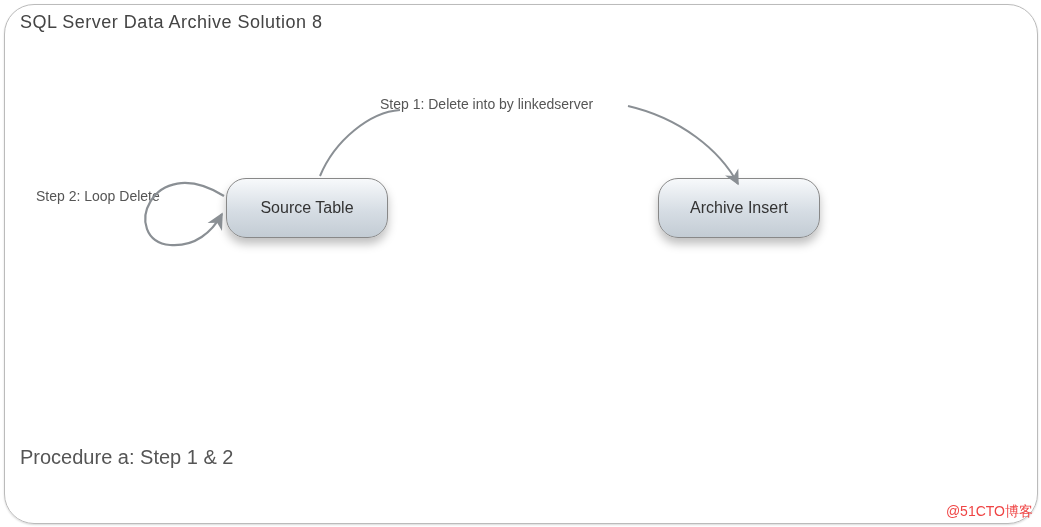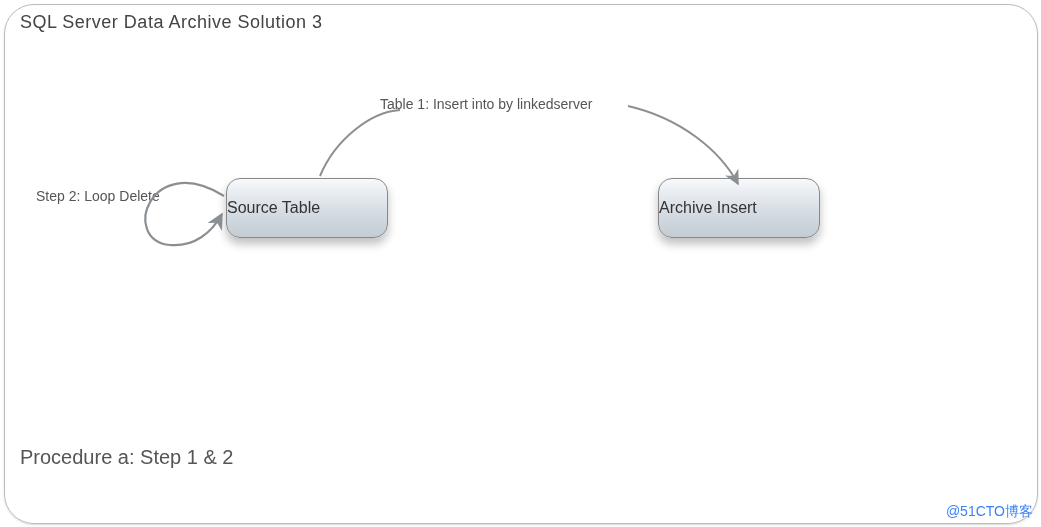--- a/index.html
+++ b/index.html
@@ -1,30 +1,30 @@
 <!DOCTYPE html>
 <html><head>
 <meta charset="utf-8">
 <style>
   html,body{margin:0;padding:0;width:1041px;height:527px;background:#fff;font-family:Verdana,Geneva,sans-serif;color:#333;overflow:hidden}
   .frame{position:absolute;left:4px;top:4px;width:1032px;height:518px;border:1px solid #bbb;border-radius:30px;box-shadow:0 1px 2px rgba(0,0,0,.15)}
   .title{position:absolute;left:20px;top:12px;font-size:18px;letter-spacing:.5px;color:#444}
   .txt{position:absolute;font-size:14px;color:#555}
-  .box{position:absolute;width:160px;height:58px;border:1px solid #888;border-radius:14px;background:linear-gradient(#f7f9fb,#d6dde4 55%,#c3ccd4);display:flex;align-items:center;font-size:16px;color:#333;box-shadow:0 6px 10px rgba(0,0,0,.25)}
-  .watermark{position:absolute;right:8px;bottom:6px;font-size:14px;color:#3b82f6;font-family:sans-serif}
+  .box{position:absolute;width:160px;height:58px;border:1px solid #888;border-radius:20px;background:linear-gradient(#f7f9fb,#d6dde4 55%,#c3ccd4);display:flex;align-items:center;justify-content:center;font-size:16px;color:#333;box-shadow:0 6px 10px rgba(0,0,0,.25)}
+  .watermark{position:absolute;right:8px;bottom:6px;font-size:14px;color:#ef4444;font-family:sans-serif}
   svg{position:absolute;left:0;top:0;width:1041px;height:527px;pointer-events:none}
 </style>
 </head>
 <body>
 
 <div class="frame"></div>
 
-<div class="title">SQL Server Data Archive Solution  3</div>
+<div class="title">SQL Server Data Archive Solution  8</div>
 
-<div class="txt" style="left:380px;top:96px">Table 1:  Insert into by linkedserver</div>
+<div class="txt" style="left:380px;top:96px">Step 1:  Delete into by linkedserver</div>
 <div class="txt" style="left:36px;top:188px">Step 2:  Loop Delete</div>
 <div class="txt" style="left:20px;top:446px;font-size:20px">Procedure a:  Step 1 &amp; 2</div>
 
 <div class="box" style="left:226px;top:178px">
   <span>Source Table</span>
 </div>
 <div class="box" style="left:658px;top:178px">
   <span>Archive Insert</span>
 </div>
 

